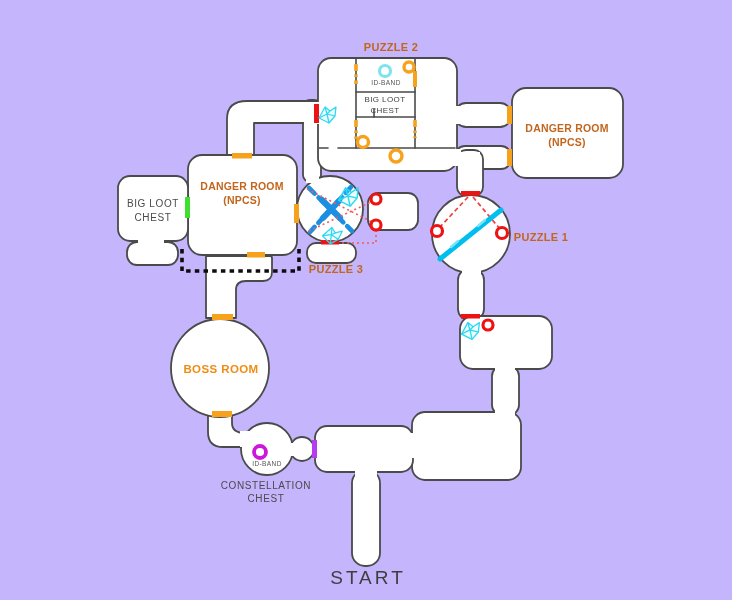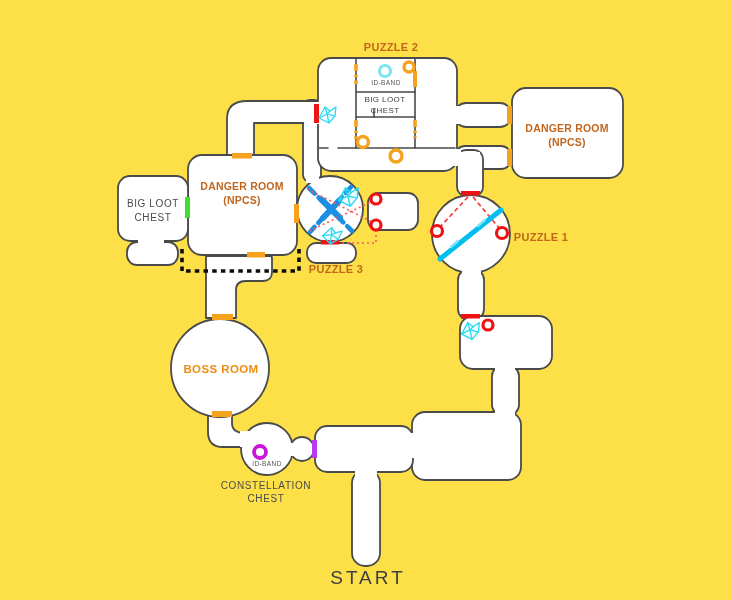--- a/index.html
+++ b/index.html
@@ -2,21 +2,21 @@
 <html style="--wall: #4a4a4a; --door-orange: #f7a21c; --door-red: #ee1212; --door-green: #3fdf2d; --door-purple: #b63cf0; --ring-magenta: #cc16dd; --ring-cyan: #7de4ef; --laser: #00bfef; --puzzle-blue: #1c8fe3; --crystal: #2cd9f2; --path-black: #0d0d0d; --label-orange: #c2661d; --boss-orange: #ef8d13; --label-gray: #4a4a4a;"><head>
 <meta charset="utf-8">
 <style>
   :root{
     --wall:#4a4a4a; --door-orange:#f7a21c; --door-red:#ee1212; --door-green:#3fdf2d;
     --door-purple:#b63cf0; --ring-magenta:#cc16dd; --ring-cyan:#7de4ef; --laser:#00bfef;
     --puzzle-blue:#1c8fe3; --crystal:#2cd9f2; --path-black:#0d0d0d;
     --label-orange:#c2661d; --boss-orange:#ef8d13; --label-gray:#4a4a4a;
   }
   html,body{margin:0;padding:0;background:#ffffff;}
-  .stage{position:relative;width:732px;height:600px;background:#fde047;overflow:hidden;
+  .stage{position:relative;width:732px;height:600px;background:#c4b5fd;overflow:hidden;
          font-family:"Liberation Sans", sans-serif;}
   svg{display:block;}
   .wall-shape{fill:#ffffff;stroke:var(--wall);stroke-width:1.8;stroke-linejoin:round;}
   .eraser{fill:#ffffff;stroke:none;}
   .innerwall{stroke:var(--wall);stroke-width:1.6;fill:none;stroke-linecap:round;}
   .door-o{fill:var(--door-orange);}
   .door-r{fill:var(--door-red);}
   .door-g{fill:var(--door-green);}
   .door-p{fill:var(--door-purple);}
   .ring-red{fill:#ffffff;stroke:var(--door-red);stroke-width:3.2;}

